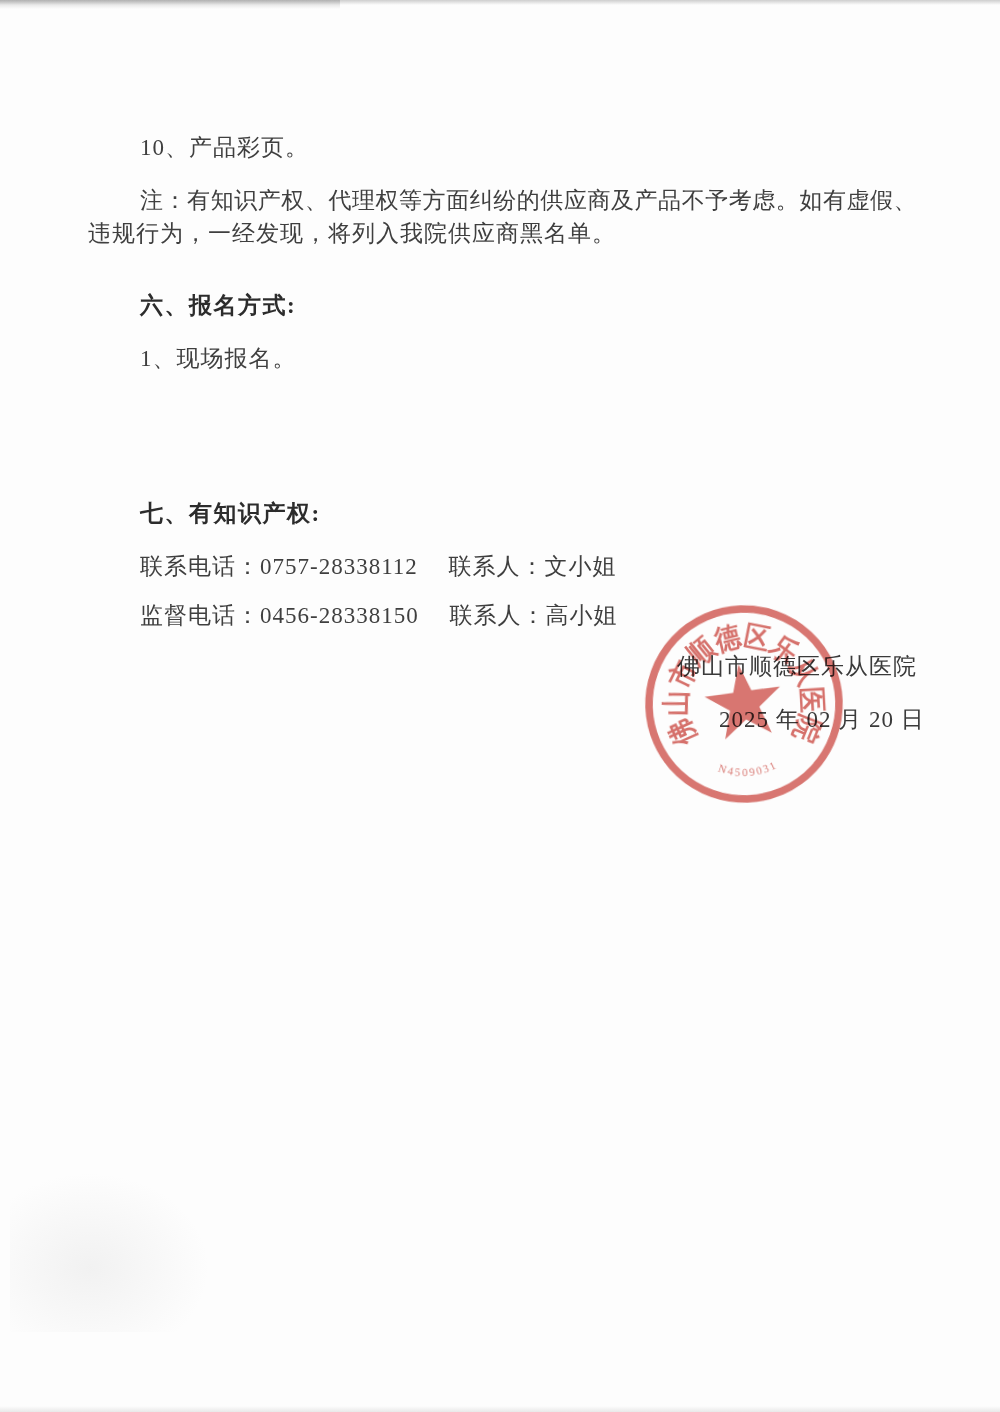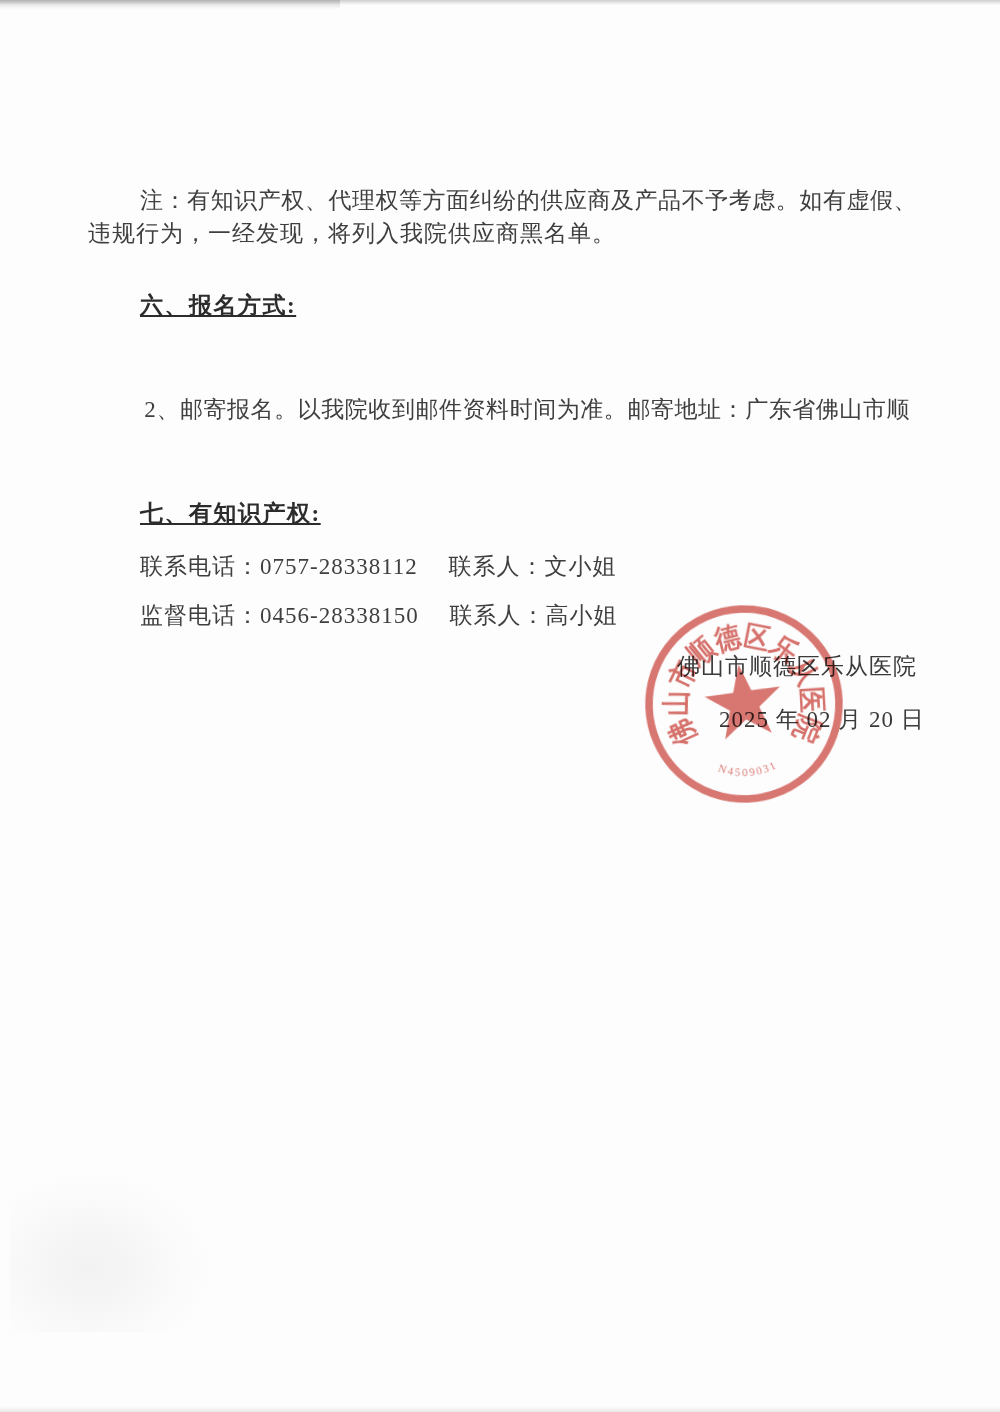--- a/index.html
+++ b/index.html
@@ -32,21 +32,21 @@
     position:absolute;left:10px;bottom:80px;width:200px;height:160px;
     background:radial-gradient(ellipse at 40% 60%,rgba(170,170,170,.14),transparent 70%);
   }
   
   .line{
     position:absolute;left:88px;width:822px;
     font-size:23px;line-height:30px;letter-spacing:1px;
     white-space:nowrap;
   }
   .indent{padding-left:52px;box-sizing:border-box;}
-  .bold{font-weight:bold;color:#2c2c2c;letter-spacing:1.5px;text-decoration:underline;}
+  .bold{font-weight:bold;color:#2c2c2c;letter-spacing:1.5px;}
   .longline{letter-spacing:.55px;text-align:right;}
   .sig{
     position:absolute;font-size:23px;letter-spacing:1px;color:#3a3a3a;white-space:nowrap;
   }
   
   .seal{
     position:absolute;left:641px;top:601px;width:206px;height:206px;
     mix-blend-mode:multiply;opacity:.92;
     transform:rotate(-2deg);
     filter:blur(.3px);
@@ -55,29 +55,30 @@
 </head>
 <body>
 
 <div class="page">
 
   <div class="edge-top"></div>
   <div class="edge-top-streak"></div>
   <div class="edge-bottom"></div>
   <div class="smudge"></div>
 
+  <div class="line indent" style="top:133px">10、产品彩页。</div>
 
   <div class="line indent longline" style="top:186px">注：有知识产权、代理权等方面纠纷的供应商及产品不予考虑。如有虚假、</div>
 
   <div class="line" style="top:219px">违规行为，一经发现，将列入我院供应商黑名单。</div>
 
   <div class="line indent bold" style="top:291px">六、报名方式:</div>
 
+  <div class="line indent" style="top:344px">1、现场报名。</div>
 
-  <div class="line indent longline" style="top:395px">2、邮寄报名。以我院收到邮件资料时间为准。邮寄地址：广东省佛山市顺</div>
 
 
   <div class="line indent bold" style="top:499px">七、有知识产权:</div>
 
   <div class="line indent" style="top:552px">联系电话：0757-28338112　 联系人：文小姐</div>
 
   <div class="line indent" style="top:601px">监督电话：0456-28338150　 联系人：高小姐</div>
 
   <div class="sig" style="top:651px;left:677px">佛山市顺德区乐从医院</div>
 

